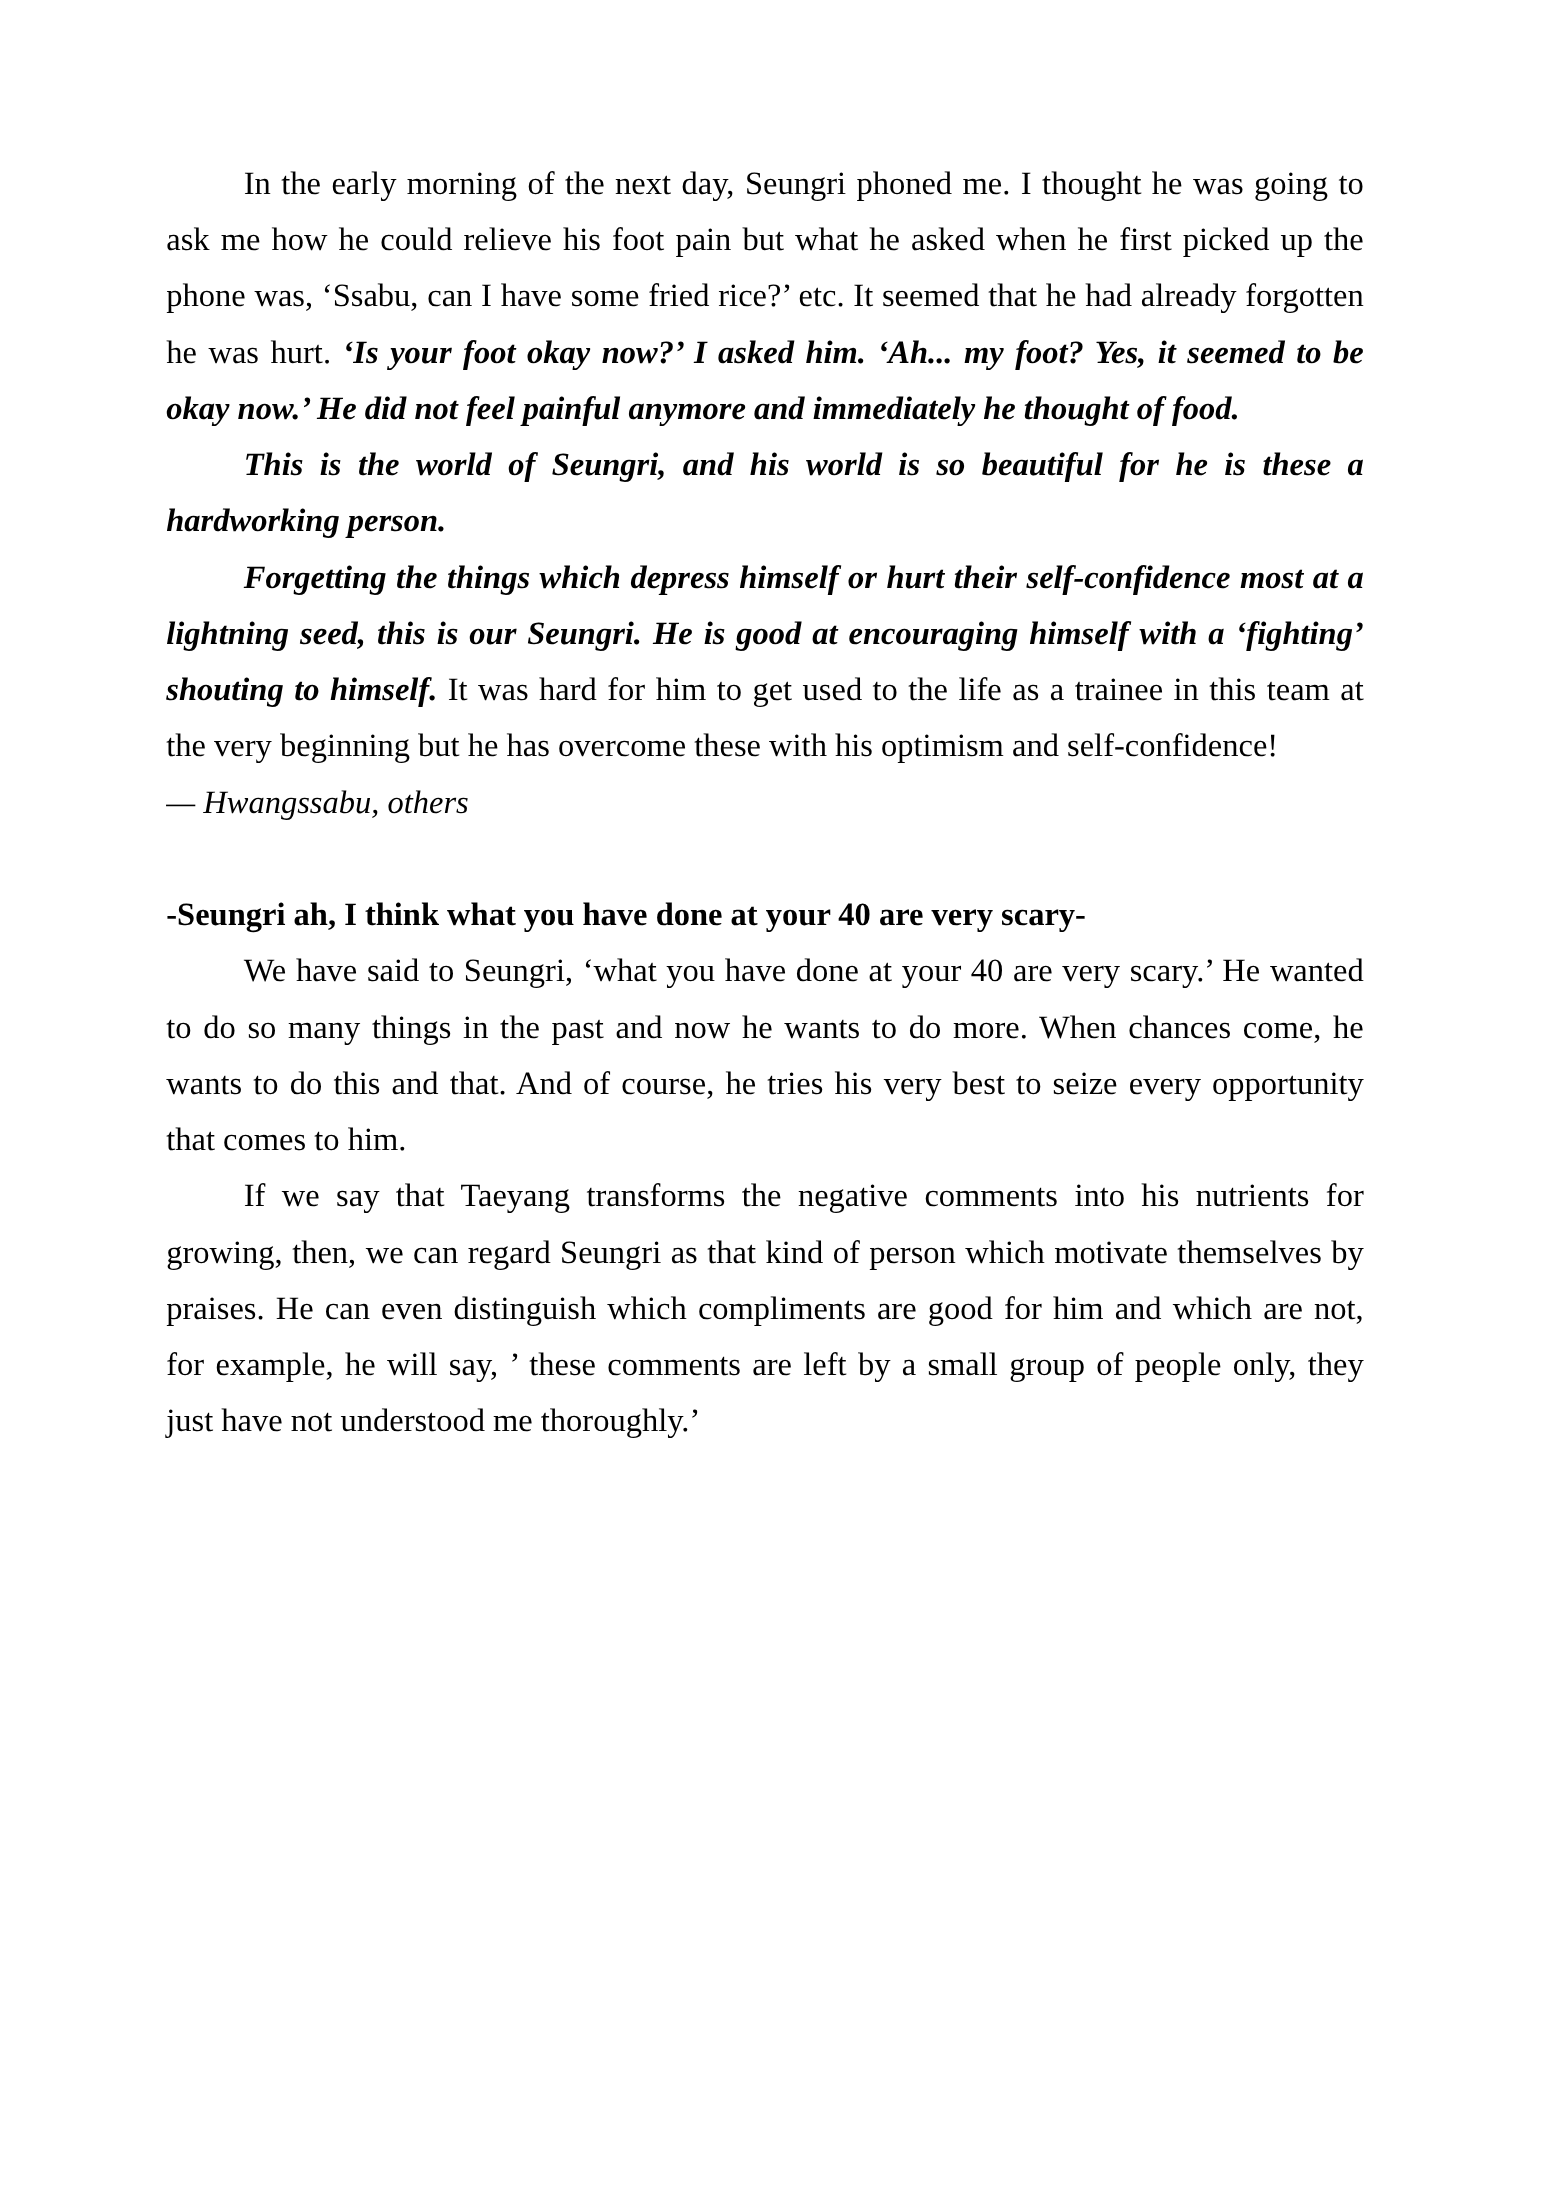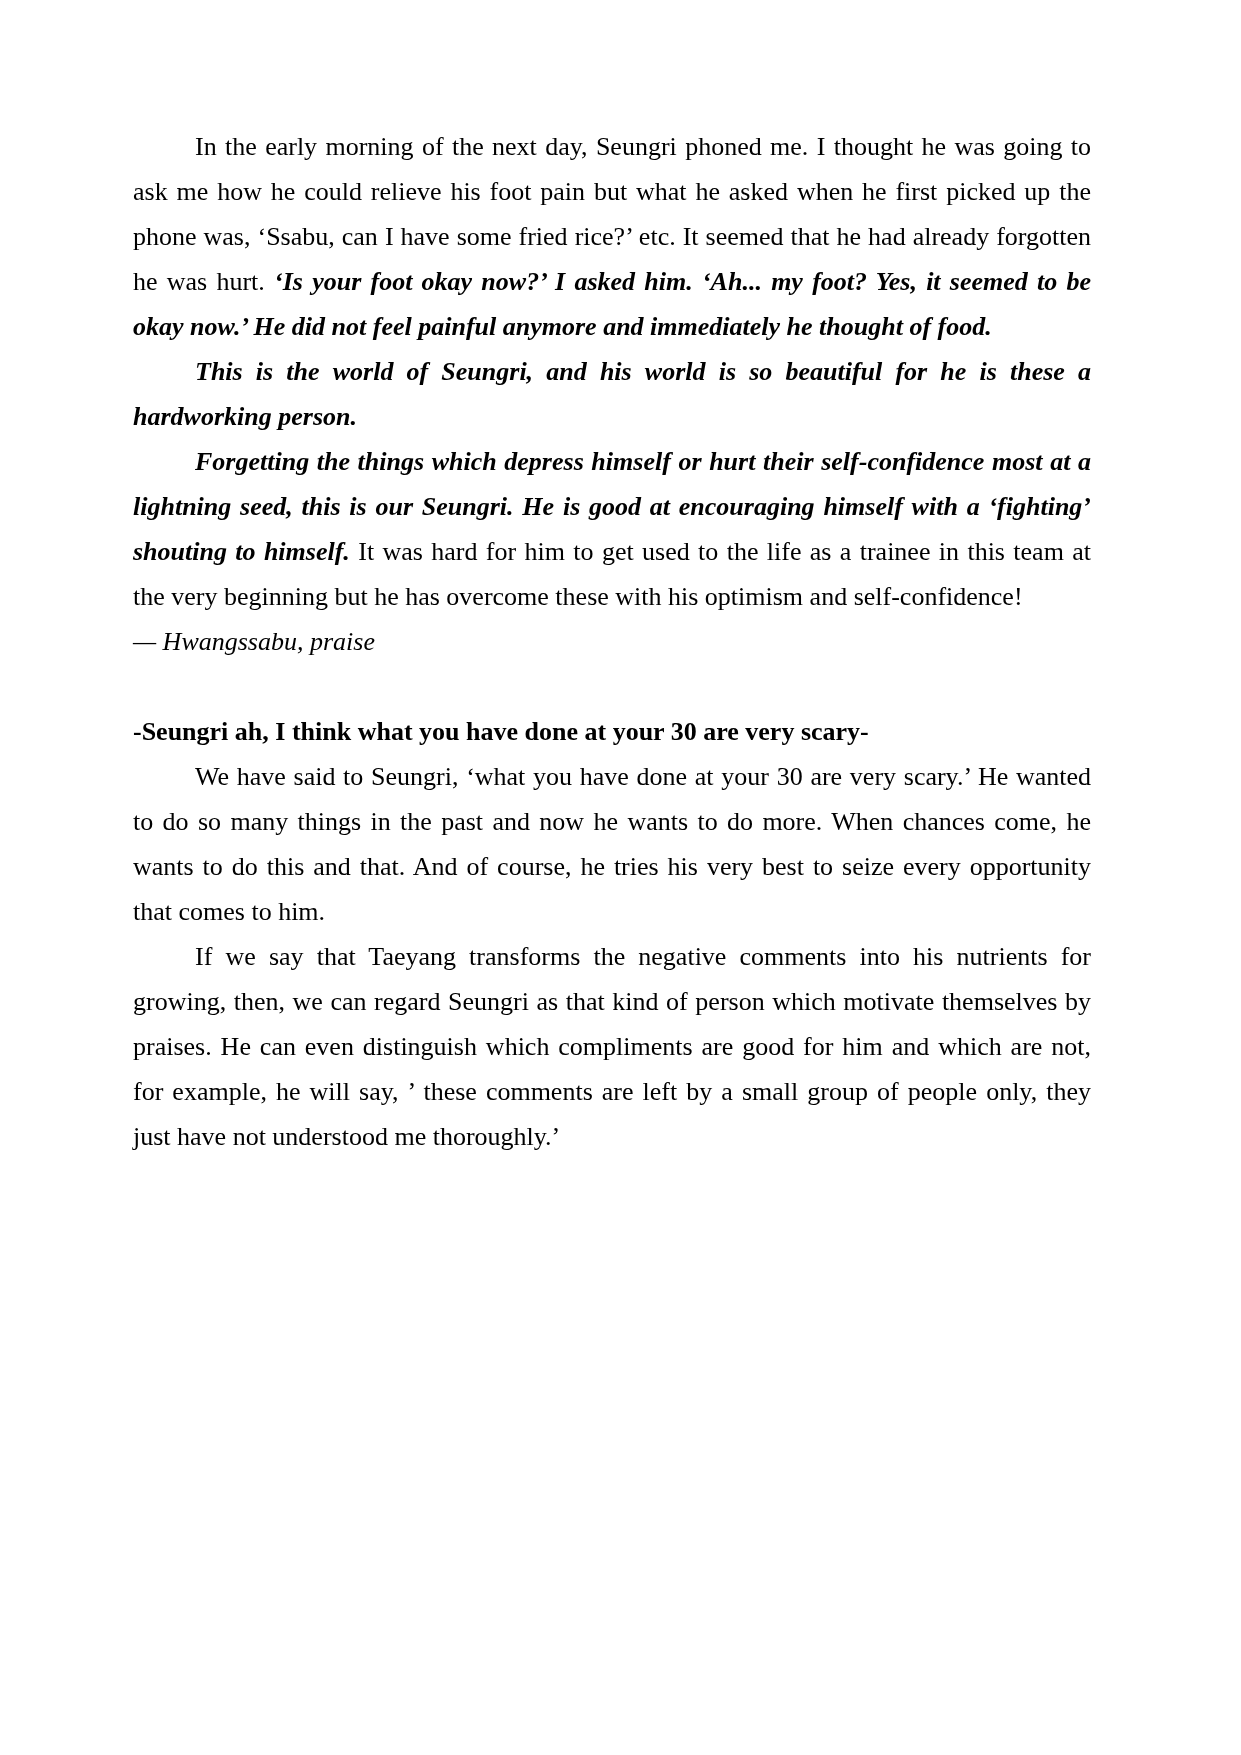--- a/index.html
+++ b/index.html
@@ -58,18 +58,18 @@
   }
 </style>
 </head>
 <body>
 
 <div class="page">
   <div class="doc-body">
       <p class="para kind-body indent"><span class="run style-regular">In the early morning of the next day, Seungri phoned me. I thought he was going to ask me how he could relieve his foot pain but what he asked when he first picked up the phone was, ‘Ssabu, can I have some fried rice?’ etc. It seemed that he had already forgotten he was hurt. </span><span class="run style-bold-italic">‘Is your foot okay now?’ I asked him. ‘Ah... my foot? Yes, it seemed to be okay now.’ He did not feel painful anymore and immediately he thought of food.</span></p>
       <p class="para kind-body indent"><span class="run style-bold-italic">This is the world of Seungri, and his world is so beautiful for he is these a hardworking person.</span></p>
       <p class="para kind-body indent"><span class="run style-bold-italic">Forgetting the things which depress himself or hurt their self-confidence most at a lightning seed, this is our Seungri. He is good at encouraging himself with a ‘fighting’ shouting to himself. </span><span class="run style-regular">It was hard for him to get used to the life as a trainee in this team at the very beginning but he has overcome these with his optimism and self-confidence!</span></p>
-      <p class="para kind-attribution"><span class="run style-italic">— Hwangssabu, praise</span></p>
-      <p class="para kind-heading"><span class="run style-bold">-Seungri ah, I think what you have done at your 30 are very scary-</span></p>
-      <p class="para kind-body indent"><span class="run style-regular">We have said to Seungri, ‘what you have done at your 30 are very scary.’ He wanted to do so many things in the past and now he wants to do more. When chances come, he wants to do this and that. And of course, he tries his very best to seize every opportunity that comes to him.</span></p>
+      <p class="para kind-attribution"><span class="run style-italic">— Hwangssabu, others</span></p>
+      <p class="para kind-heading"><span class="run style-bold">-Seungri ah, I think what you have done at your 40 are very scary-</span></p>
+      <p class="para kind-body indent"><span class="run style-regular">We have said to Seungri, ‘what you have done at your 40 are very scary.’ He wanted to do so many things in the past and now he wants to do more. When chances come, he wants to do this and that. And of course, he tries his very best to seize every opportunity that comes to him.</span></p>
       <p class="para kind-body indent"><span class="run style-regular">If we say that Taeyang transforms the negative comments into his nutrients for growing, then, we can regard Seungri as that kind of person which motivate themselves by praises. He can even distinguish which compliments are good for him and which are not, for example, he will say, ’ these comments are left by a small group of people only, they just have not understood me thoroughly.’</span></p>
     </div>
 </div>
 
 </body></html>

